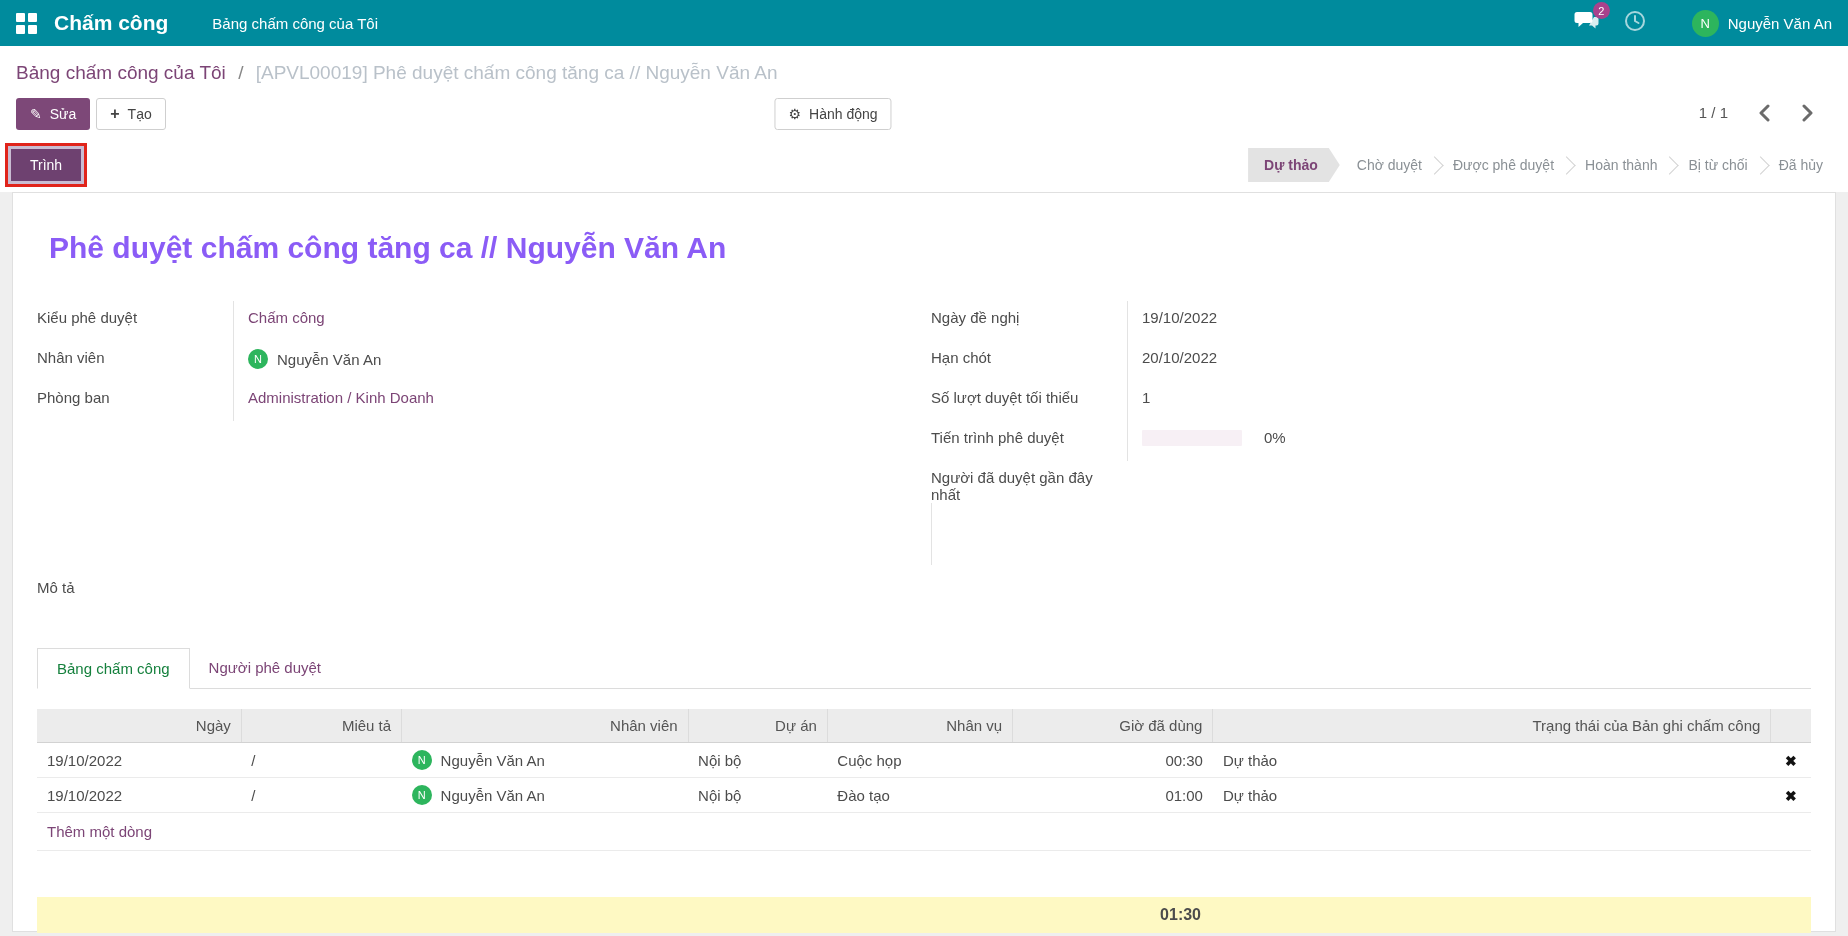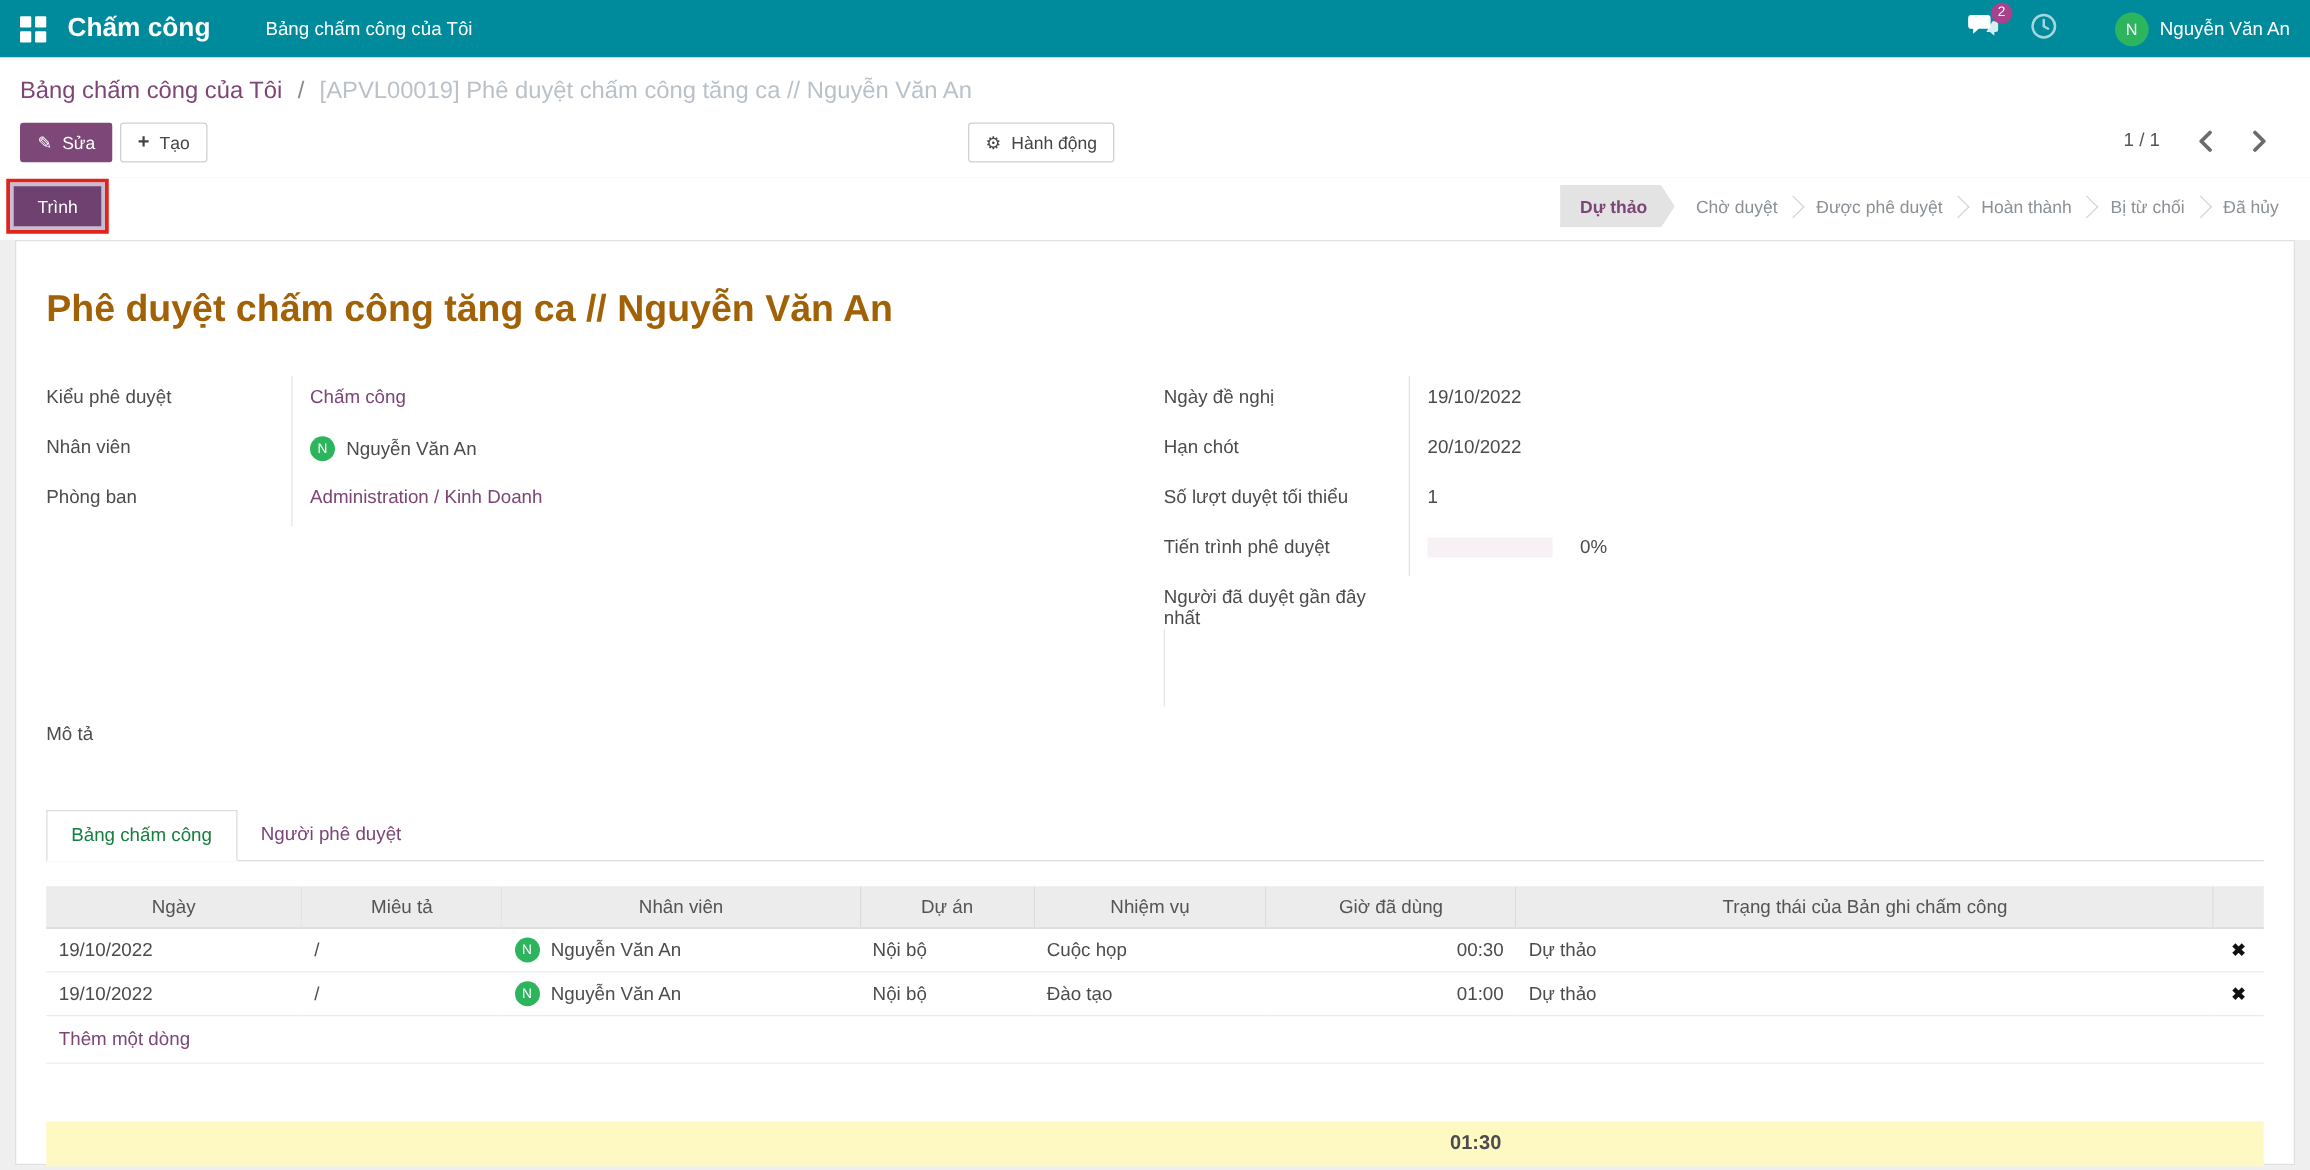--- a/index.html
+++ b/index.html
@@ -72,21 +72,21 @@
     clip-path:polygon(0 0, calc(100% - 11px) 0, 100% 50%, calc(100% - 11px) 100%, 0 100%);
   }
   .stage-sep {
     width:13px; height:13px; border-top:1px solid #d3d3d3; border-right:1px solid #d3d3d3;
     transform:rotate(45deg); margin:0 1px 0 -5px; flex:none;
   }
 
   
   .page { padding:0 12px; height:740px; }
   .sheet { background:#fff; border:1px solid #e0e0e0; height:100%; padding:20px 24px 0; }
-  .record-title { font-size:30px; font-weight:700; color:#a16207; margin:18px 0 36px; }
+  .record-title { font-size:30px; font-weight:700; color:#8b5cf6; margin:18px 12px 36px; }
 
   .form-grid { display:grid; grid-template-columns: 864px 1fr; column-gap:30px; }
   .frow { display:flex; min-height:40px; }
   .flabel { width:196px; flex:none; font-size:15px; color:#4c4c4c; padding:8px 12px 0 0; }
   .fvalue { flex:1; border-left:1px solid #e3e3e3; padding:8px 0 0 14px; font-size:15px; color:#4c4c4c; }
   .link { color:#7c4576; cursor:pointer; }
   .value-with-avatar { display:flex; align-items:center; gap:9px; }
   .avatar-sm {
     width:20px; height:20px; border-radius:50%; background:#2db55d; color:#fff;
     display:flex; align-items:center; justify-content:center; font-size:11px; flex:none;
@@ -101,21 +101,21 @@
   .tab { font-size:15px; padding:11px 19px; cursor:pointer; }
   .tab.active {
     color:#15803d; background:#fff; border:1px solid #dcdcdc; border-bottom:1px solid #fff;
     margin-bottom:-1px;
   }
   .tab.inactive { color:#7c4576; }
 
   
   .timesheet-table { width:100%; border-collapse:collapse; table-layout:fixed; margin-top:20px; font-size:15px; }
   .timesheet-table th {
-    background:#ececec; font-weight:400; color:#545454; text-align:center;
+    background:#ececec; font-weight:400; color:#545454; text-align:right;
     padding:8px 10px; border-bottom:1px solid #d2d2d2; border-left:1px solid #dcdcdc;
     white-space:nowrap; overflow:hidden;
   }
   .timesheet-table th:first-child { border-left:none; }
   .timesheet-table td {
     padding:7px 10px; border-bottom:1px solid #ebebeb; color:#4c4c4c;
     white-space:nowrap; overflow:hidden;
   }
   .col-hours, .td-hours { text-align:right; }
   .td-delete { text-align:center; }
@@ -293,21 +293,21 @@
           <col style="width:200px">
           <col style="width:557px">
           <col style="width:40px">
       </colgroup>
       <thead>
         <tr>
           <th>Ngày</th>
           <th>Miêu tả</th>
           <th>Nhân viên</th>
           <th>Dự án</th>
-          <th>Nhiệm vụ</th>
+          <th>Nhân vụ</th>
           <th class="col-hours">Giờ đã dùng</th>
           <th>Trạng thái của Bản ghi chấm công</th>
           <th></th>
         </tr>
       </thead>
       <tbody>
         <tr>
           <td>19/10/2022</td>
           <td>/</td>
           <td>

